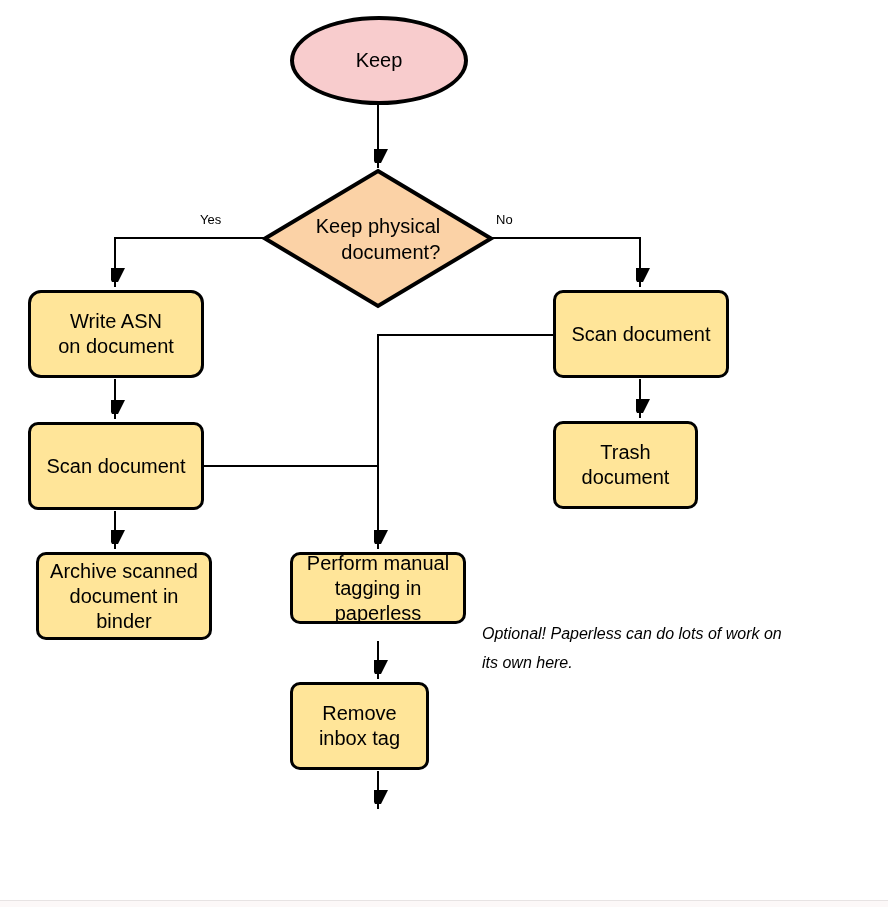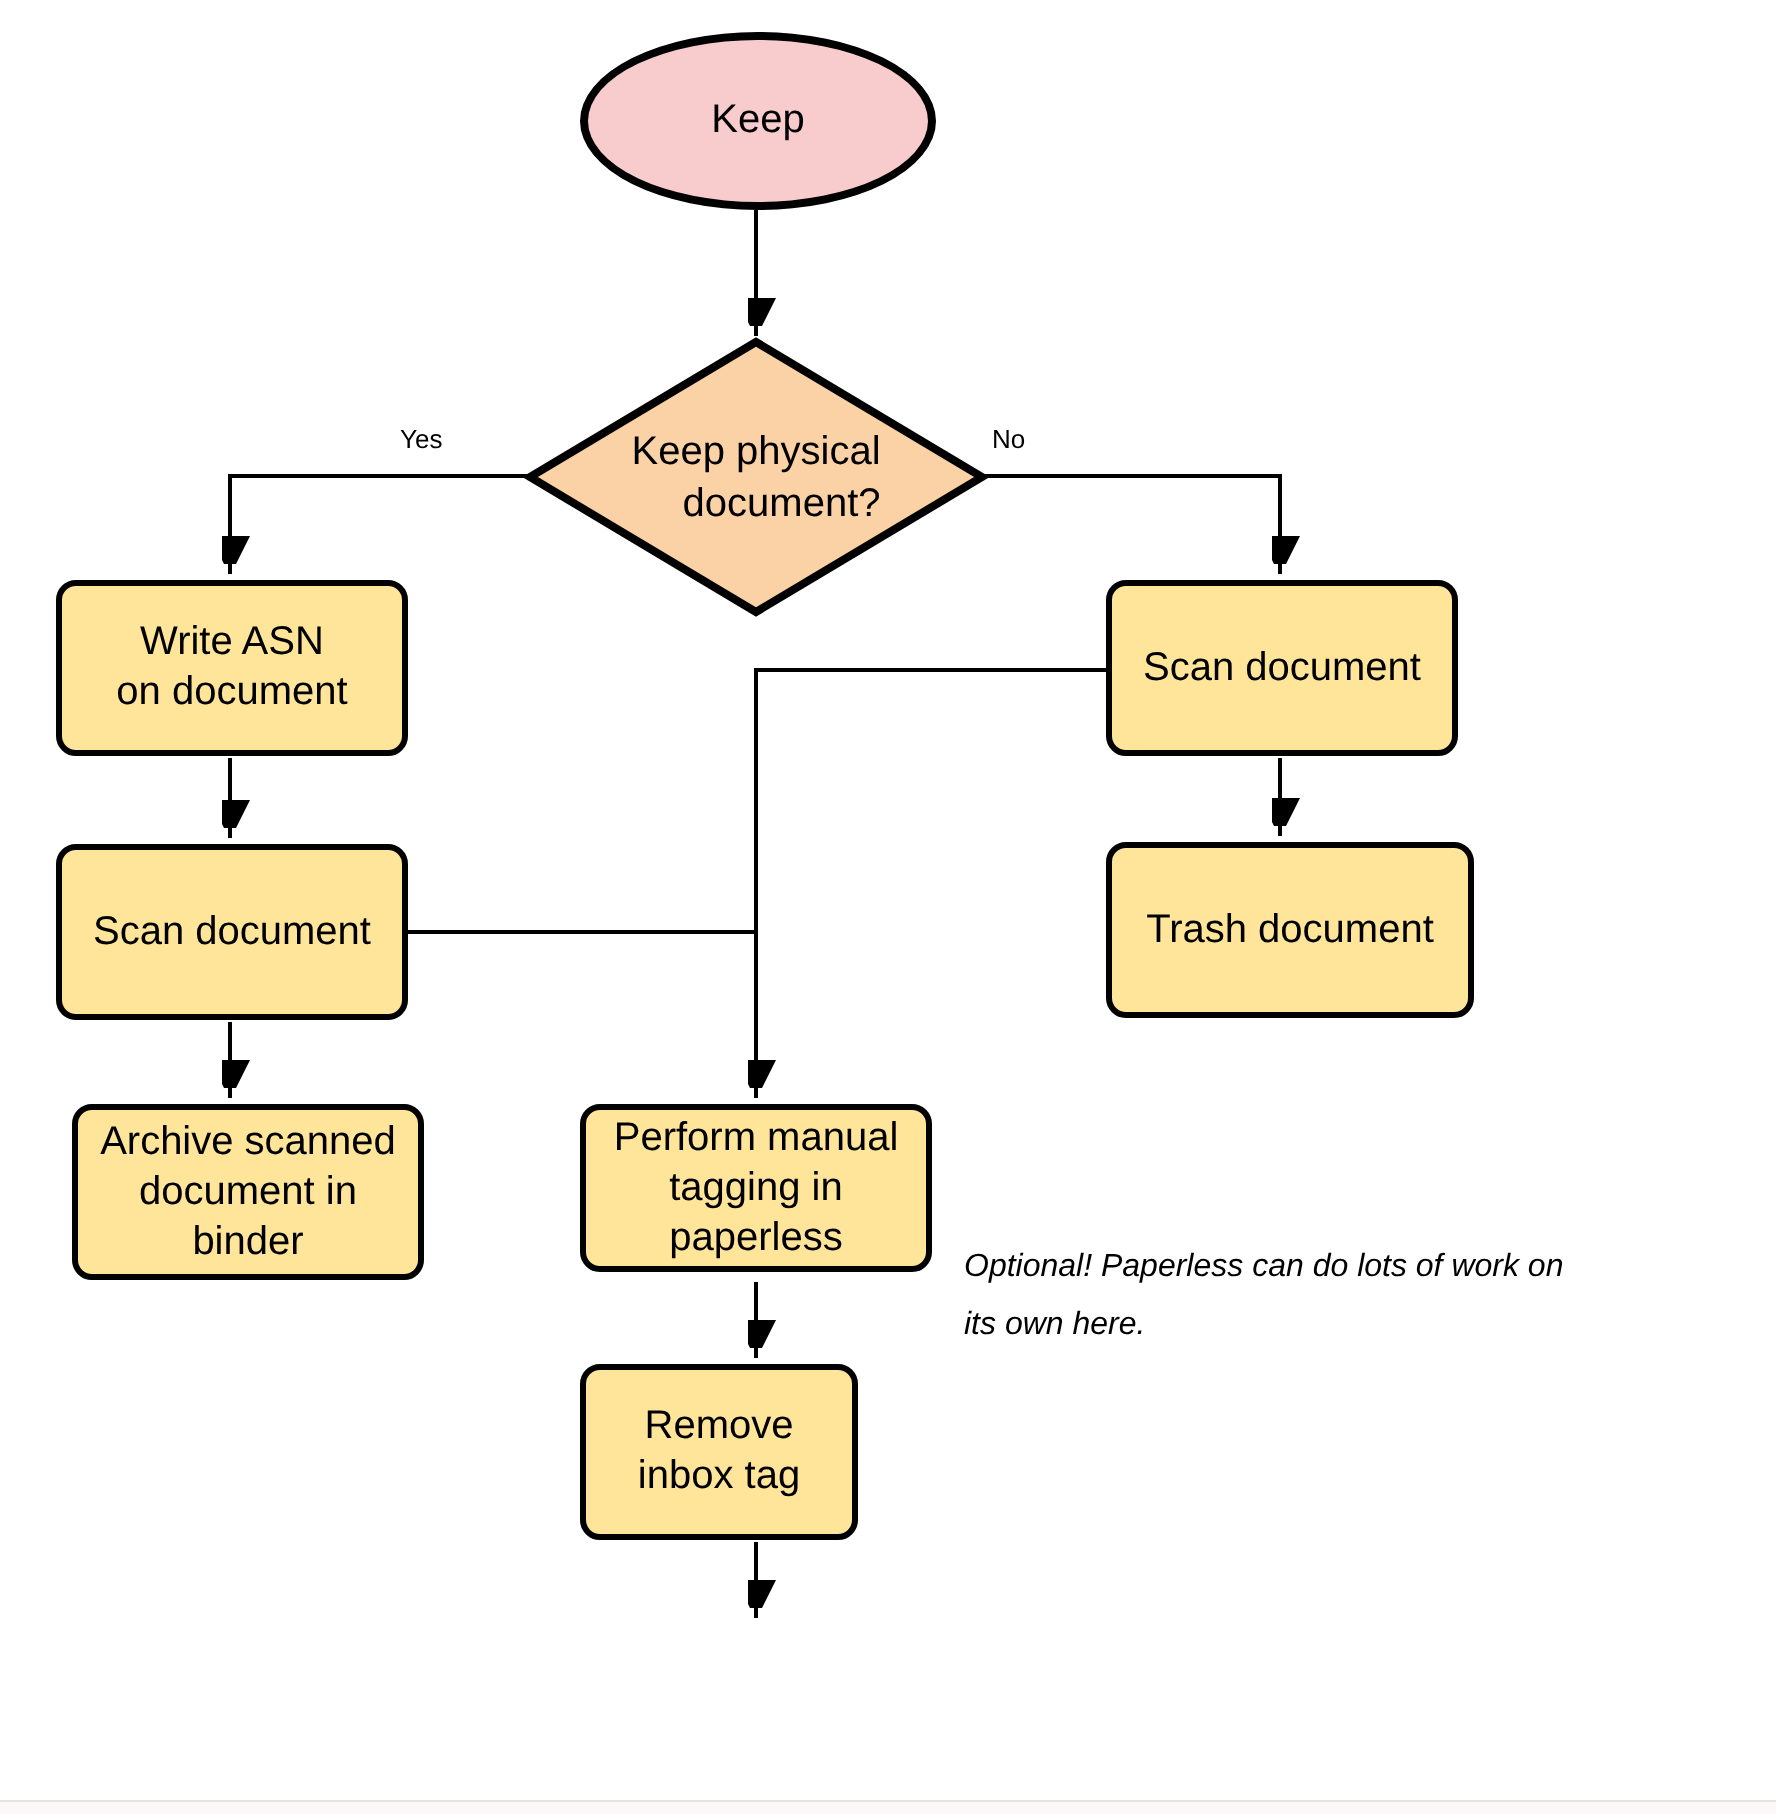--- a/index.html
+++ b/index.html
@@ -69,26 +69,26 @@
   }
   .bottom-edge {
     position: absolute;
     left: 0; top: 900px;
     width: 888px; height: 7px;
     border-top: 1px solid #e7e3e3;
     background: #fcf8f8;
   }
   
   #node-start        { left: 290px; top: 16px;  width: 178px; height: 89px; }
-  #node-write-asn    { left: 28px;  top: 290px; width: 176px; height: 88px; }
+  #node-write-asn    { left: 28px;  top: 290px; width: 176px; height: 88px; border-radius: 13px; }
   #node-scan-left    { left: 28px;  top: 422px; width: 176px; height: 88px; }
   #node-archive      { left: 36px;  top: 552px; width: 176px; height: 88px; align-items: center; }
   #node-scan-right   { left: 553px; top: 290px; width: 176px; height: 88px; }
-  #node-trash        { left: 553px; top: 421px; width: 184px; height: 88px; }
-  #node-tagging      { left: 290px; top: 552px; width: 176px; height: 84px; }
+  #node-trash        { left: 553px; top: 421px; width: 145px; height: 88px; }
+  #node-tagging      { left: 290px; top: 552px; width: 176px; height: 72px; }
   #node-remove-inbox { left: 290px; top: 682px; width: 139px; height: 88px; }
   #node-end          { left: 289px; top: 812px; width: 178px; height: 88px; }
 </style>
 </head>
 <body>
 
 <div id="canvas">
 
   <svg id="edges-layer" viewBox="0 0 888 907" xmlns="http://www.w3.org/2000/svg">
     <defs>

